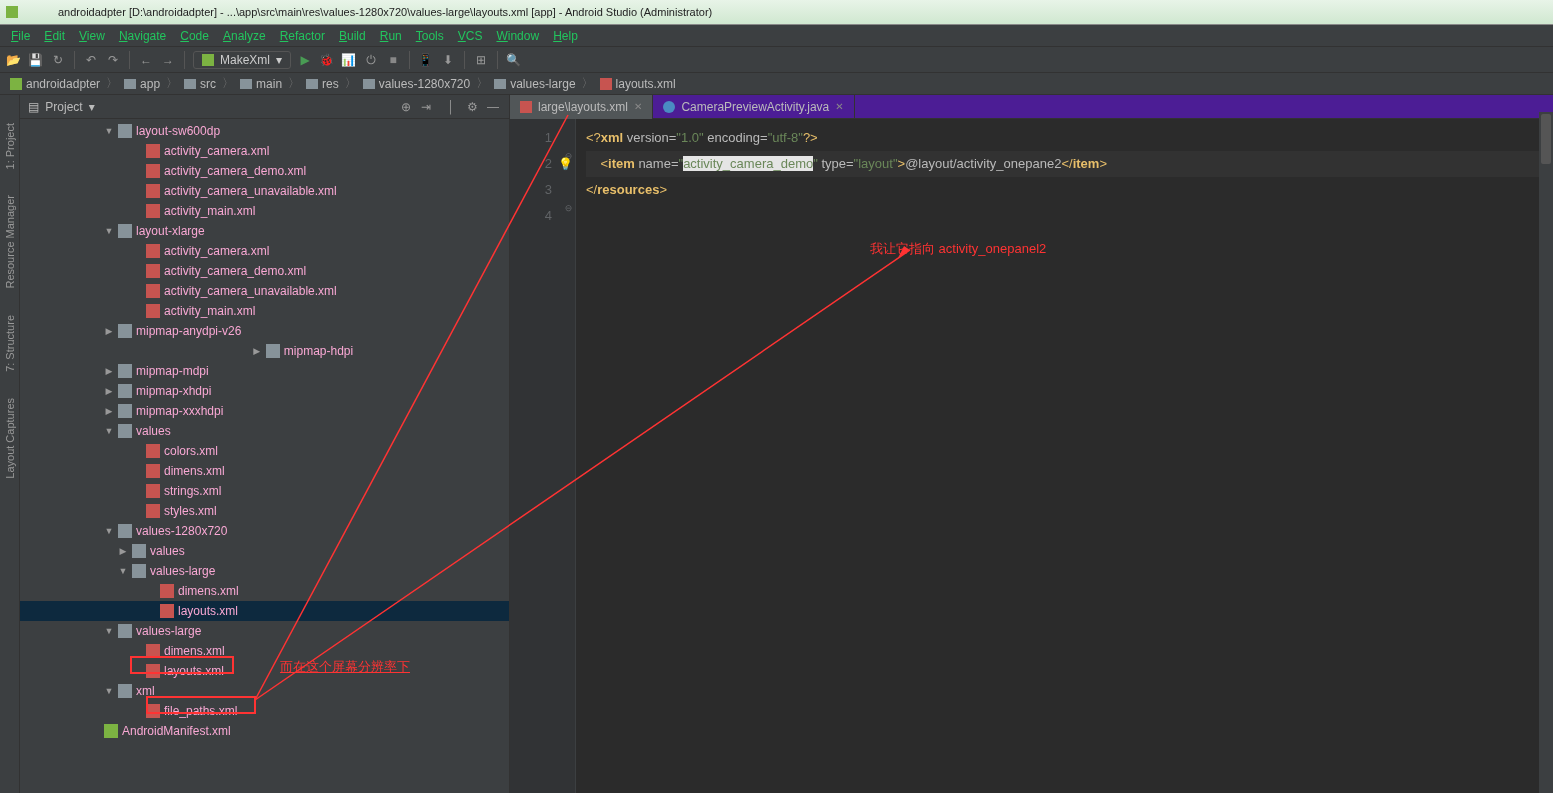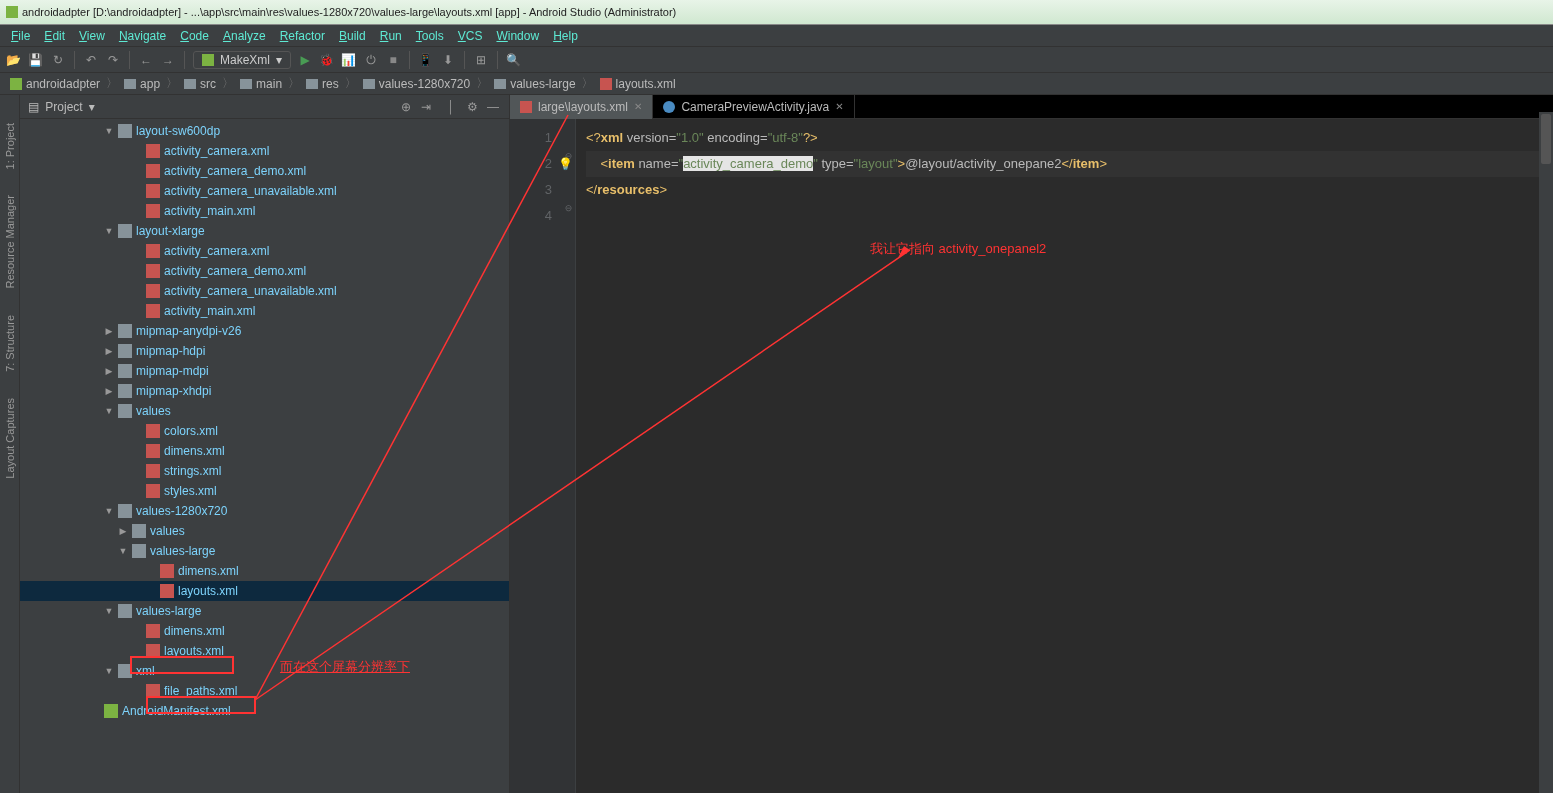--- a/index.html
+++ b/index.html
@@ -1,24 +1,24 @@
 <!DOCTYPE html>
 <html><head>
 <meta charset="utf-8">
 <style>
 * { margin: 0; padding: 0; box-sizing: border-box; font-family: "Segoe UI", Arial, sans-serif; }
 body { background: #2b2b2b; color: #bbbbbb; font-size: 12px; overflow: hidden; width: 1553px; height: 793px; position: relative; }
 
 
-.titlebar { background: linear-gradient(#e8f4e8, #d0e8d0); height: 18px; display: flex; align-items: center; padding: 12px 6px; color: #222; font-size: 11px; border-bottom: 1px solid #888; }
+.titlebar { background: linear-gradient(#e8f4e8, #d0e8d0); height: 18px; display: flex; align-items: center; padding: 12px 6px; color: #222; font-size: 11px; border-bottom: 1px solid #888; gap: 36px; }
 .titlebar .icon { width: 12px; height: 12px; background: #7cb342; margin-right: 4px; }
 
 
 .menubar { background: #3c3f41; height: 22px; display: flex; align-items: center; padding: 0 4px; border-bottom: 1px solid #323232; }
-.menubar .menu-item { padding: 2px 7px; color: #5eead4; cursor: pointer; }
+.menubar .menu-item { padding: 2px 7px; color: #22c55e; cursor: pointer; }
 .menubar .menu-item u { text-decoration: underline; }
 
 
 .toolbar { background: #3c3f41; height: 26px; display: flex; align-items: center; padding: 0 6px; gap: 6px; border-bottom: 1px solid #323232; }
 .toolbar .tb-icon { width: 16px; height: 16px; display: flex; align-items: center; justify-content: center; color: #999; cursor: pointer; }
 .toolbar .tb-sep { width: 1px; height: 18px; background: #555; margin: 0 2px; }
 .toolbar .run-config { background: #3c3f41; border: 1px solid #555; padding: 1px 8px; display: flex; align-items: center; gap: 6px; color: #ccc; border-radius: 3px; }
 .toolbar .run-config .android-icon { width: 12px; height: 12px; background: #7cb342; }
 .toolbar .play { color: #499c54; }
 .toolbar .debug { color: #888; }
@@ -49,25 +49,25 @@
 .tree-item { display: flex; align-items: center; height: 20px; padding-right: 8px; cursor: pointer; white-space: nowrap; }
 .tree-item.selected { background: #0d293e; }
 .tree-item .arrow { width: 10px; color: #999; text-align: center; font-size: 9px; }
 .tree-item .arrow.down::before { content: "▼"; }
 .tree-item .arrow.right::before { content: "▶"; }
 .tree-item .arrow.none { visibility: hidden; }
 .tree-item .ticon { width: 14px; height: 14px; margin: 0 4px; display: inline-block; }
 .tree-item .ticon.folder { background: #87939a; }
 .tree-item .ticon.xml { background: #c75450; }
 .tree-item .ticon.android { background: #7cb342; }
-.tree-item .label { color: #7dd3fc; }
+.tree-item .label { color: #f9a8d4; }
 
 
 .editor-area { flex: 1; display: flex; flex-direction: column; background: #2b2b2b; }
-.editor-tabs { background: #000000; height: 24px; display: flex; align-items: center; border-bottom: 1px solid #323232; }
+.editor-tabs { background: #4c1d95; height: 24px; display: flex; align-items: center; border-bottom: 1px solid #323232; }
 .editor-tab { height: 24px; display: flex; align-items: center; gap: 6px; padding: 0 10px; border-right: 1px solid #323232; cursor: pointer; }
 .editor-tab.active { background: #515658; }
 .editor-tab .tab-icon { width: 12px; height: 12px; }
 .editor-tab .tab-icon.xml { background: #c75450; }
 .editor-tab .tab-icon.java { background: #4a8bc2; border-radius: 50%; }
 .editor-tab .close { color: #888; font-size: 10px; }
 
 .editor-body { flex: 1; display: flex; font-family: "Consolas", monospace; font-size: 13px; }
 .gutter { width: 52px; background: #313335; color: #606366; text-align: right; padding: 6px 10px 0 0; line-height: 26px; }
 .gutter div { height: 26px; }
@@ -263,34 +263,39 @@
         <div class="tree-item" style="padding-left: 112px;">
           <span class="arrow none"></span>
           <span class="ticon xml"></span>
           <span class="label">activity_main.xml</span>
         </div>
         <div class="tree-item" style="padding-left: 84px;">
           <span class="arrow right"></span>
           <span class="ticon folder"></span>
           <span class="label">mipmap-anydpi-v26</span>
         </div>
-        <div class="tree-item" style="padding-left: 84px;">
+        <div class="tree-item" style="padding-left: 84px; justify-content: center;">
           <span class="arrow right"></span>
           <span class="ticon folder"></span>
           <span class="label">mipmap-hdpi</span>
         </div>
         <div class="tree-item" style="padding-left: 84px;">
           <span class="arrow right"></span>
           <span class="ticon folder"></span>
           <span class="label">mipmap-mdpi</span>
         </div>
         <div class="tree-item" style="padding-left: 84px;">
           <span class="arrow right"></span>
           <span class="ticon folder"></span>
           <span class="label">mipmap-xhdpi</span>
+        </div>
+        <div class="tree-item" style="padding-left: 84px;">
+          <span class="arrow right"></span>
+          <span class="ticon folder"></span>
+          <span class="label">mipmap-xxxhdpi</span>
         </div>
         <div class="tree-item" style="padding-left: 84px;">
           <span class="arrow down"></span>
           <span class="ticon folder"></span>
           <span class="label">values</span>
         </div>
         <div class="tree-item" style="padding-left: 112px;">
           <span class="arrow none"></span>
           <span class="ticon xml"></span>
           <span class="label">colors.xml</span>

